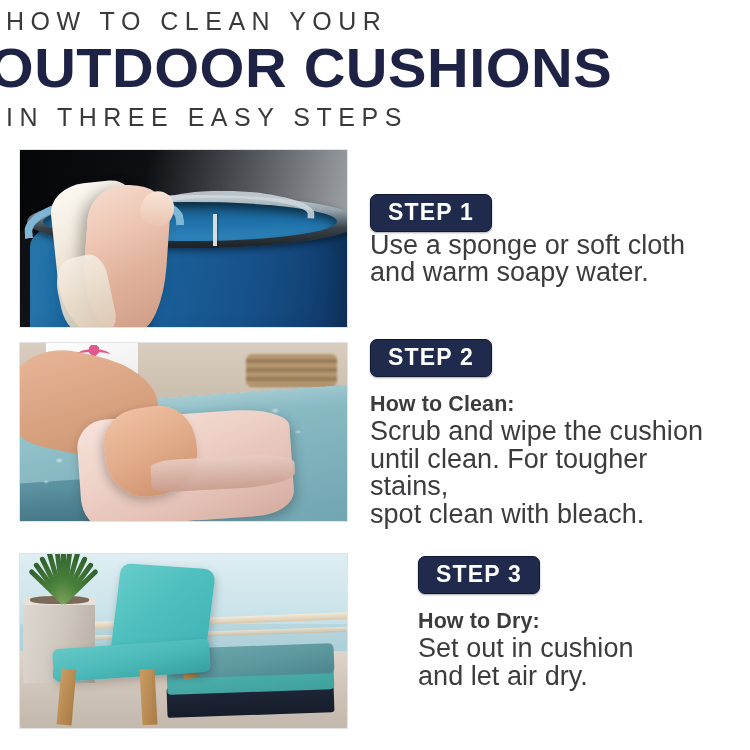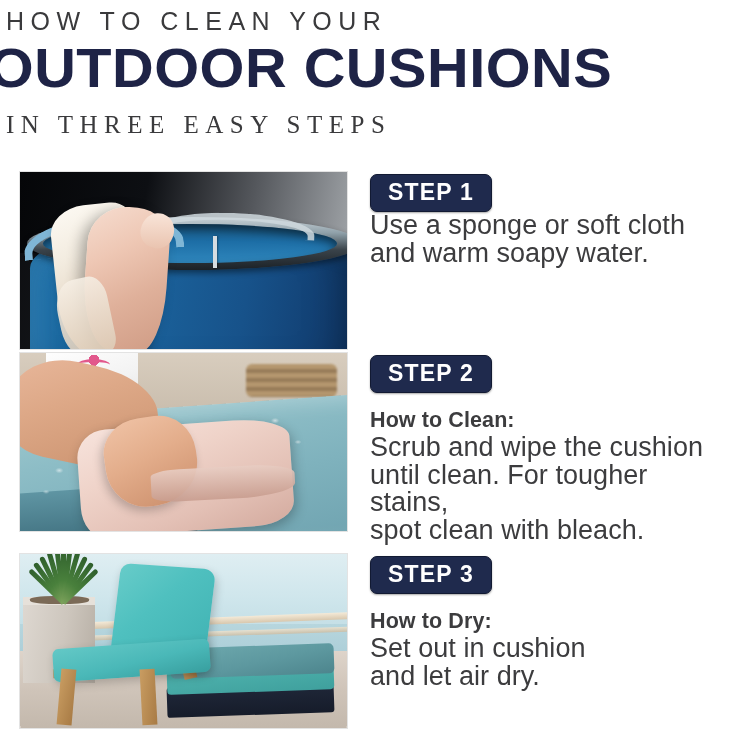--- a/index.html
+++ b/index.html
@@ -33,41 +33,41 @@
     font-family: "Liberation Sans", sans-serif;
     font-size: 56px;
     font-weight: 700;
     letter-spacing: 0.5px;
     color: #1e2346;
     line-height: 60px;
     margin-top: 2px;
     transform: scaleX(1.03);
   }
   .title-line-3 {
-    font-family: Liberation Serif, serif;
+    font-family: Liberation Sans, sans-serif;
     font-size: 25px;
     font-weight: 400;
     letter-spacing: 6.5px;
     color: #3a3a3c;
     line-height: 30px;
-    margin-top: 12px;
+    margin-top: 4px;
     padding-left: 6px;
   }
 
   
   .step-row {
     position: absolute;
     left: 19px;
     width: 712px;
     display: flex;
     align-items: flex-start;
   }
-  #row-0 { top: 171px; }
-  #row-1 { top: 352px; }
-  #row-2 { top: 553px; }
+  #row-0 { top: 149px; align-items: center; }
+  #row-1 { top: 336px; align-items: center; }
+  #row-2 { top: 553px; gap: 48px; }
 
   .photo {
     width: 329px;
     flex: 0 0 329px;
     position: relative;
     overflow: hidden;
     border: 1px solid #e3e3e3;
     box-sizing: border-box;
   }
   #photo-0 { height: 179px; }

